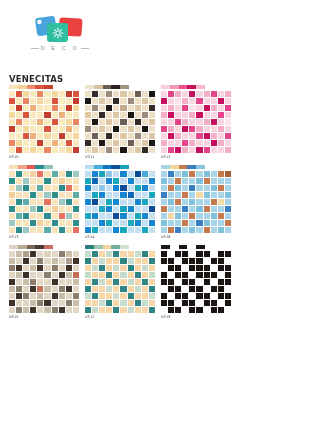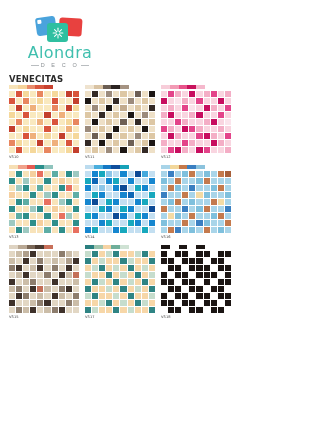--- a/index.html
+++ b/index.html
@@ -144,21 +144,20 @@
           <g stroke="#ffffff" stroke-width="1.9" stroke-linecap="round">
             <line x1="12" y1="3" x2="12" y2="21"></line>
             <line x1="3" y1="12" x2="21" y2="12"></line>
             <line x1="5.6" y1="5.6" x2="18.4" y2="18.4"></line>
             <line x1="18.4" y1="5.6" x2="5.6" y2="18.4"></line>
           </g>
           <circle cx="12" cy="12" r="2.6" fill="#2fbfa0"></circle>
         </svg>
       </div>
     </div>
-    <div class="logo-word">Alondra</div>
     <div class="logo-sub">
       <span class="rule"></span><span>D E C O</span><span class="rule"></span>
     </div>
   </div>
 
   <div class="section-title">VENECITAS</div>
 
   <div class="grid" id="tile-grid">
       <div class="tile-cell">
         <div class="palette">

